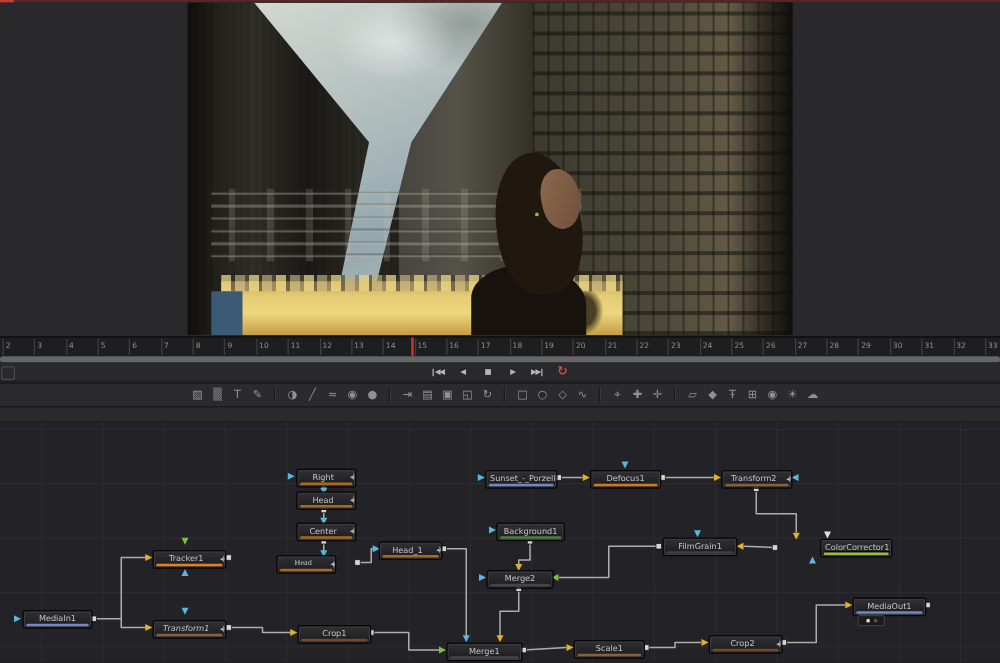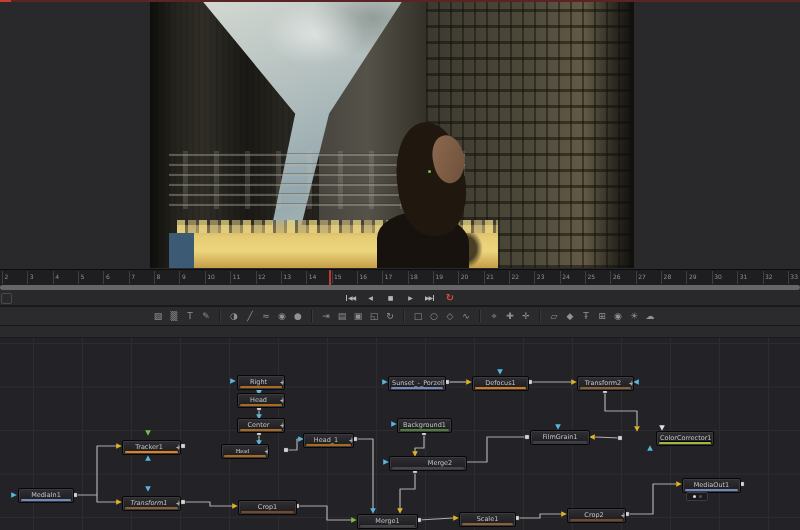--- a/index.html
+++ b/index.html
@@ -346,21 +346,21 @@
         <span class="spk">◂)</span>
       </div>
       <div class="node" style="left: 238px; top: 174px; width: 57px;">
         <span class="lbl">Crop1</span>
         <div class="ul" style="background: rgb(116, 72, 42);"></div>
       </div>
       <div class="node" style="left: 357px; top: 188px; width: 59px;">
         <span class="lbl">Merge1</span>
         <div class="ul" style="background: rgb(70, 70, 74);"></div>
       </div>
-      <div class="node" style="left: 389px; top: 130px; width: 52px; padding-left: 24px;">
+      <div class="node" style="left: 389px; top: 130px; width: 52px;">
         <span class="lbl">Merge2</span>
         <div class="ul" style="background: rgb(70, 70, 74);"></div>
       </div>
       <div class="node" style="left: 397px; top: 92px; width: 53px;">
         <span class="lbl">Background1</span>
         <div class="ul" style="background: rgb(79, 125, 62);"></div>
       </div>
       <div class="node" style="left: 388px; top: 50px; width: 56px;">
         <span class="lbl">Sunset_-_Porzella_Ita...</span>
         <div class="ul" style="background: rgb(113, 136, 192);"></div>

